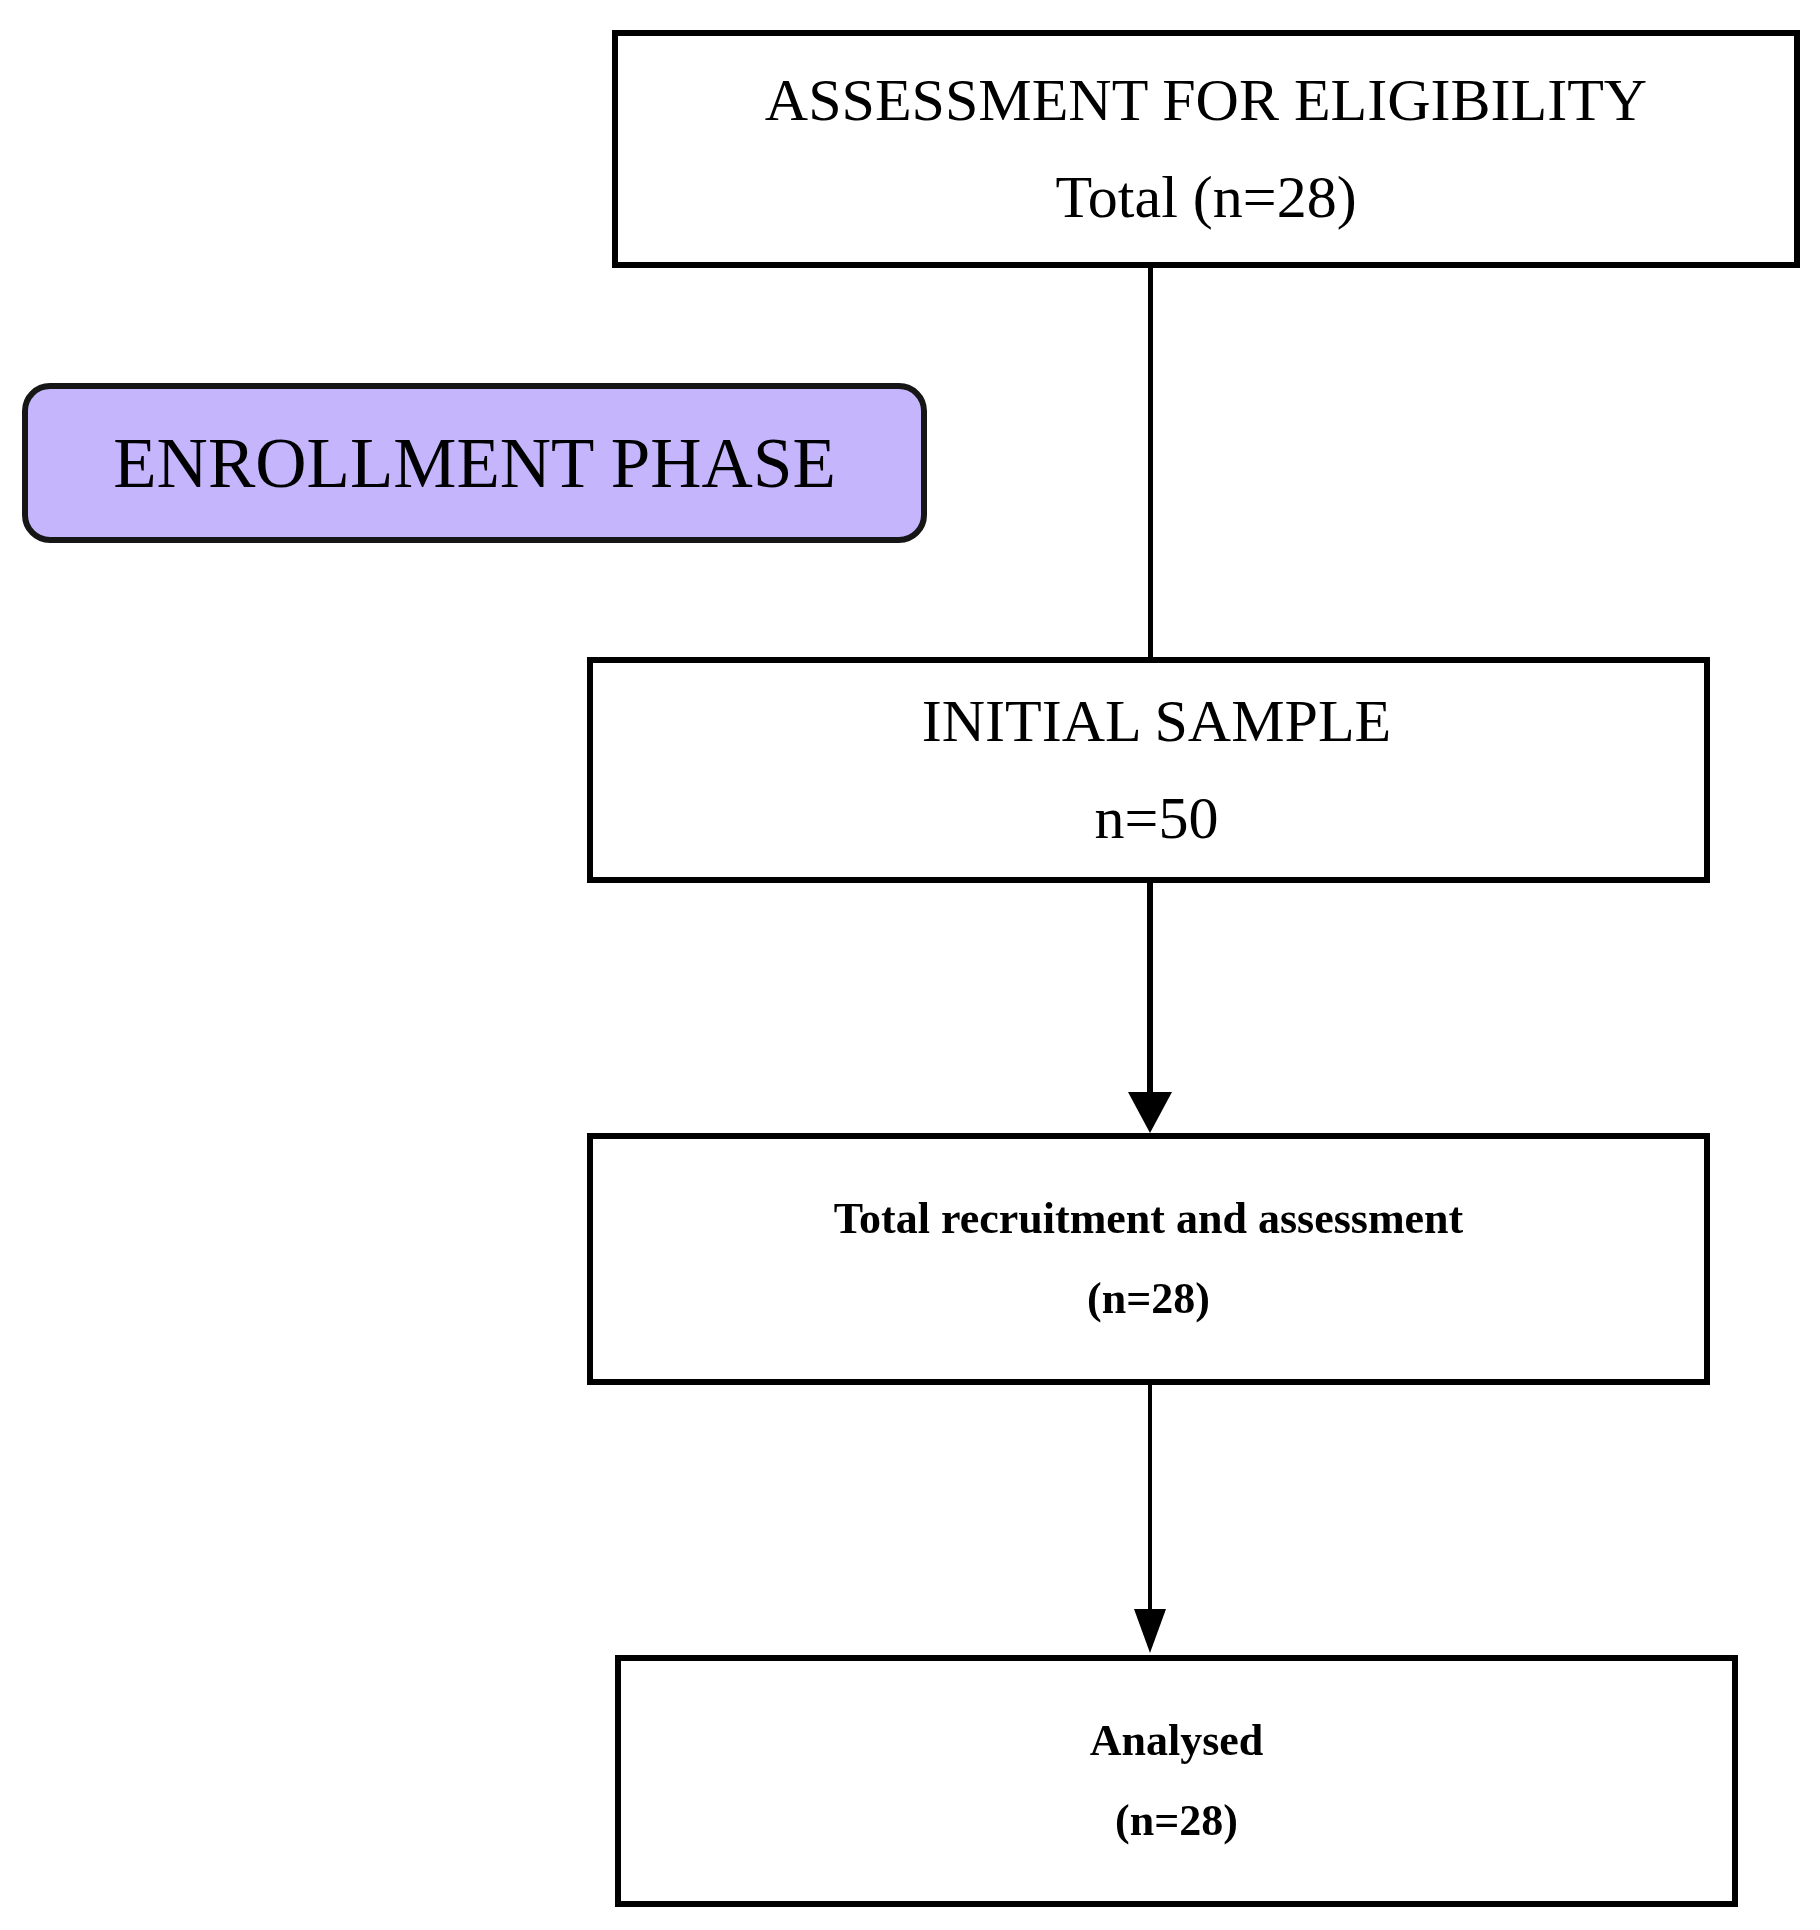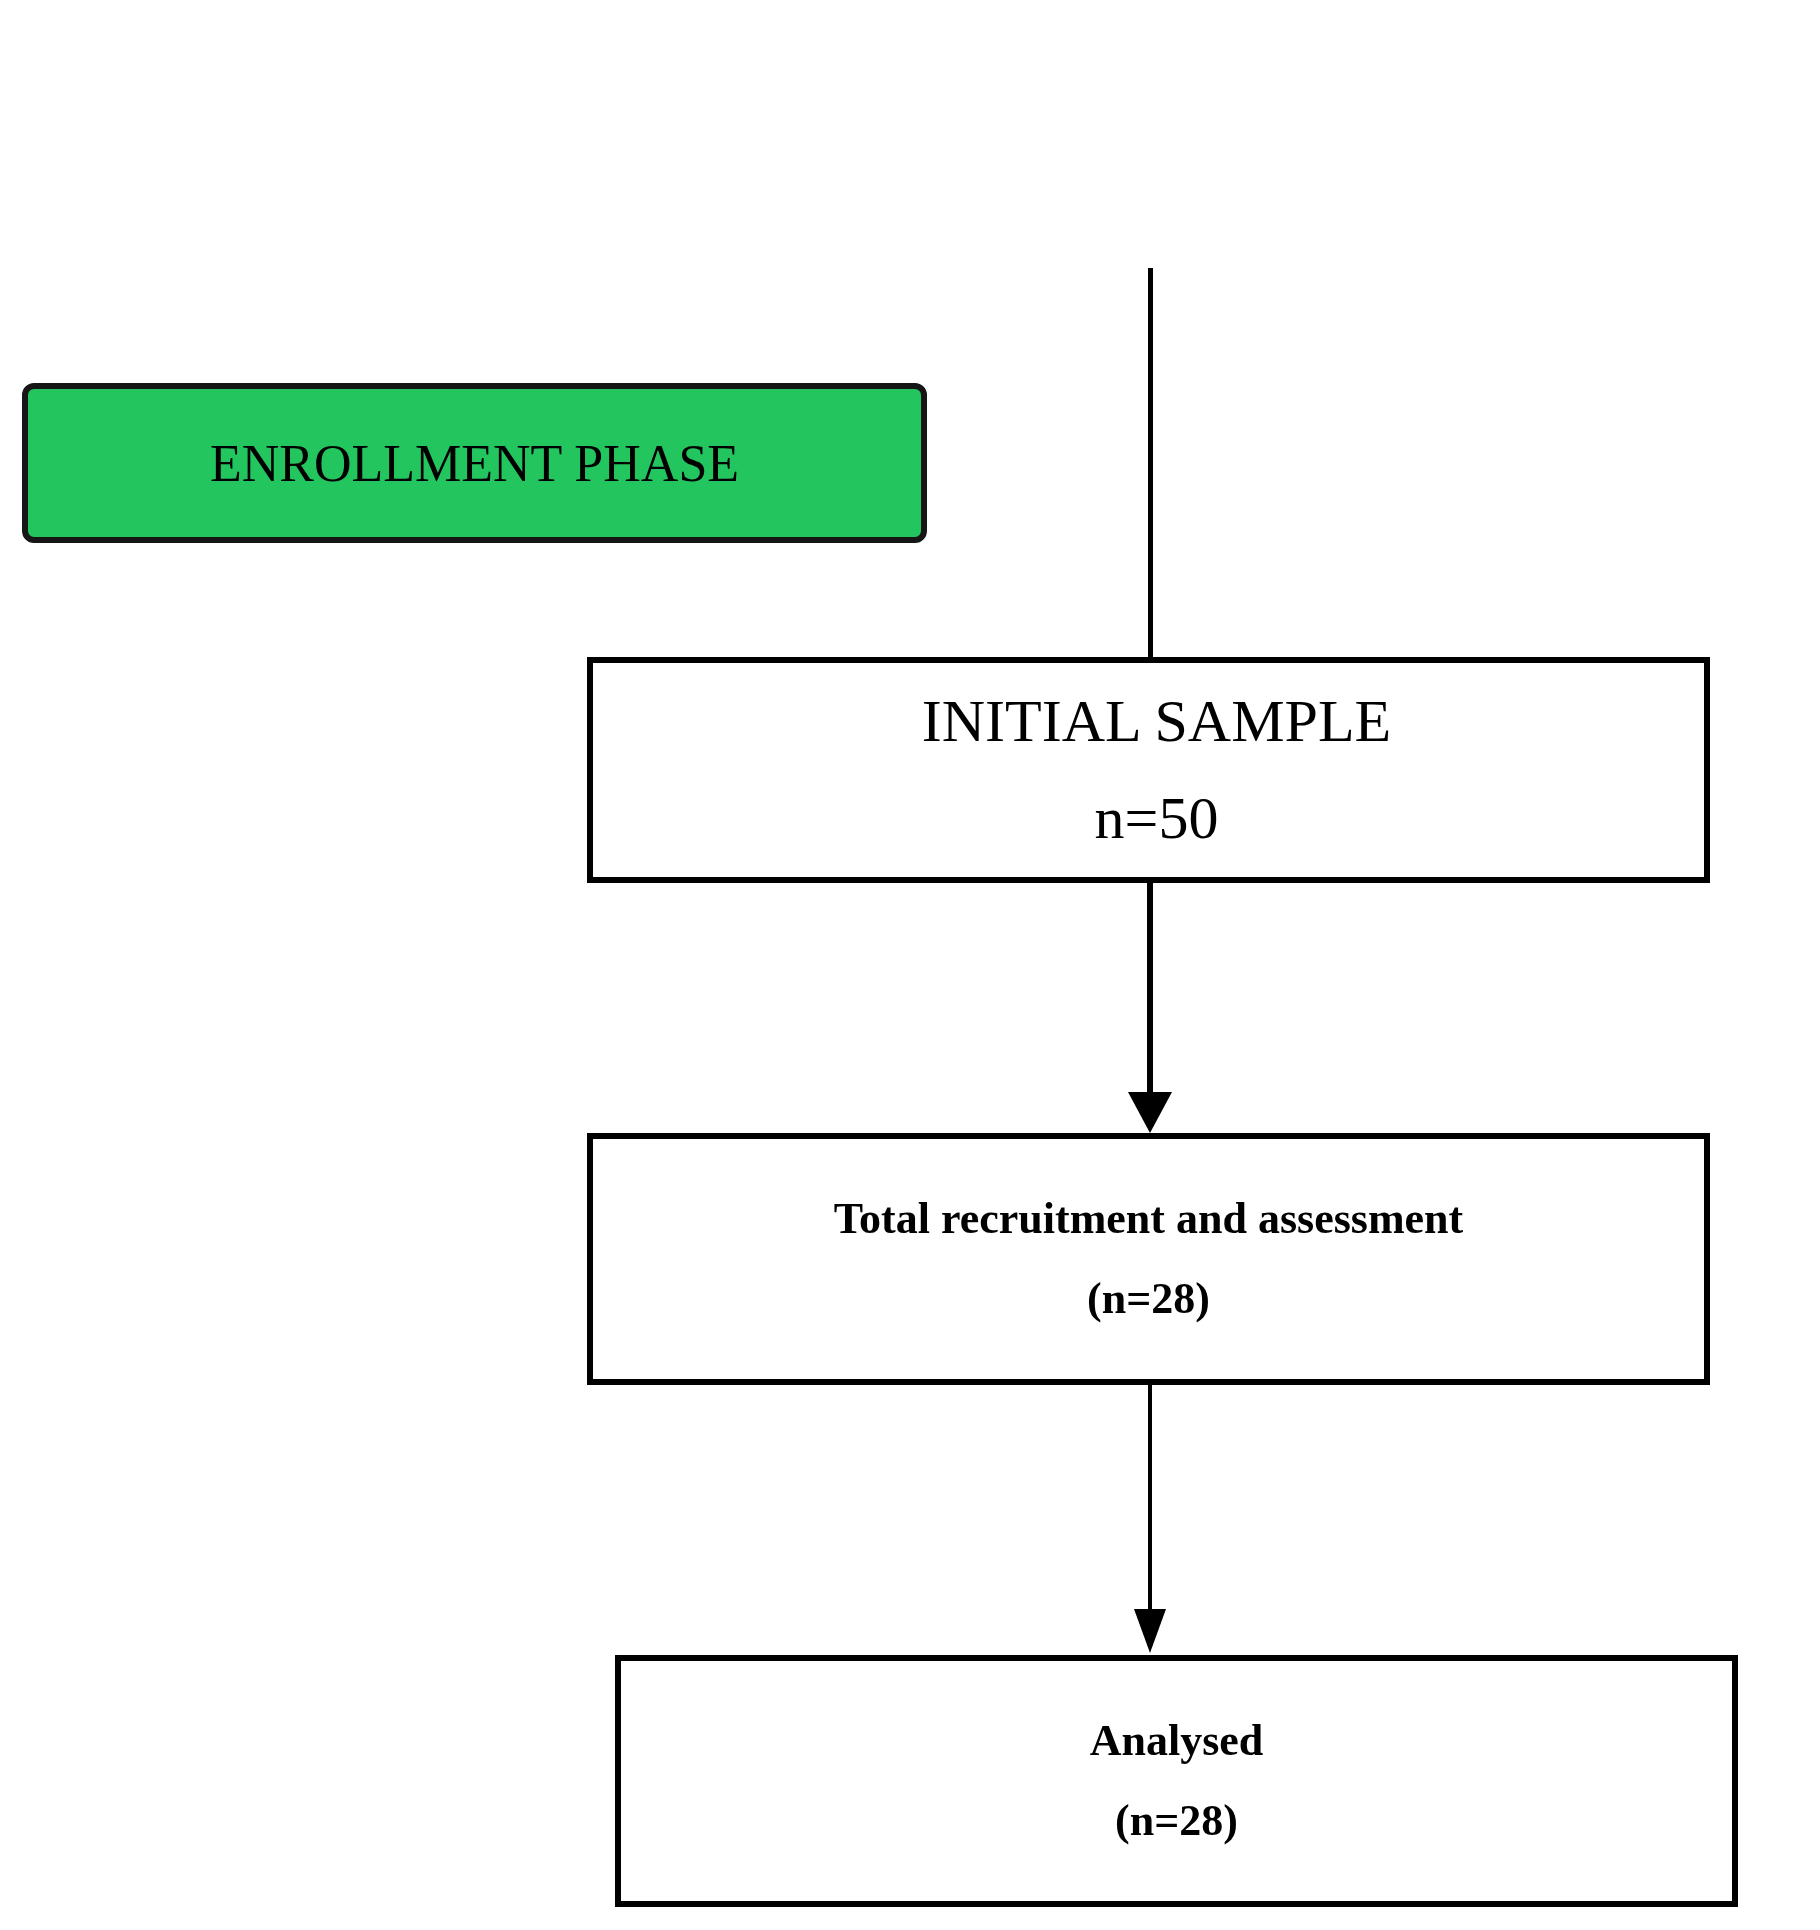--- a/index.html
+++ b/index.html
@@ -34,28 +34,28 @@
 
   #box-eligibility { left: 612px; top: 30px;  width: 1188px; height: 238px; }
   #box-initial     { left: 587px; top: 657px; width: 1123px; height: 226px; padding-left: 16px; }
   #box-recruit     { left: 587px; top: 1133px; width: 1123px; height: 252px; }
   #box-analysed    { left: 615px; top: 1655px; width: 1123px; height: 252px; }
 
   #box-phase {
     position: absolute;
     box-sizing: border-box;
     left: 22px; top: 383px; width: 905px; height: 160px;
-    background: #22c55e;
+    background: #c4b5fd;
     border: 6px solid #161616;
-    border-radius: 12px;
+    border-radius: 28px;
     display: flex;
     align-items: center;
     justify-content: center;
     text-align: center;
-    font-size: 52px;
+    font-size: 71px;
   }
 
   .vline {
     position: absolute;
     background: #000000;
   }
   #line-1 { left: 1148px; top: 268px;  width: 5px; height: 391px; }
   #line-2 { left: 1147px; top: 883px;  width: 6px; height: 212px; }
   #line-3 { left: 1148px; top: 1385px; width: 4px; height: 228px; }
 
@@ -75,20 +75,24 @@
     border-left: 16px solid transparent;
     border-right: 16px solid transparent;
     border-top: 44px solid #000000;
   }
 </style>
 </head>
 <body>
 
 <div class="canvas">
 
+  <div class="box" id="box-eligibility">
+    <div>ASSESSMENT FOR ELIGIBILITY</div>
+    <div>Total (n=28)</div>
+  </div>
 
   <div id="box-phase">
     <div>ENROLLMENT PHASE</div>
   </div>
 
   <div class="vline" id="line-1"></div>
 
   <div class="box" id="box-initial">
     <div>INITIAL SAMPLE</div>
     <div>n=50</div>

